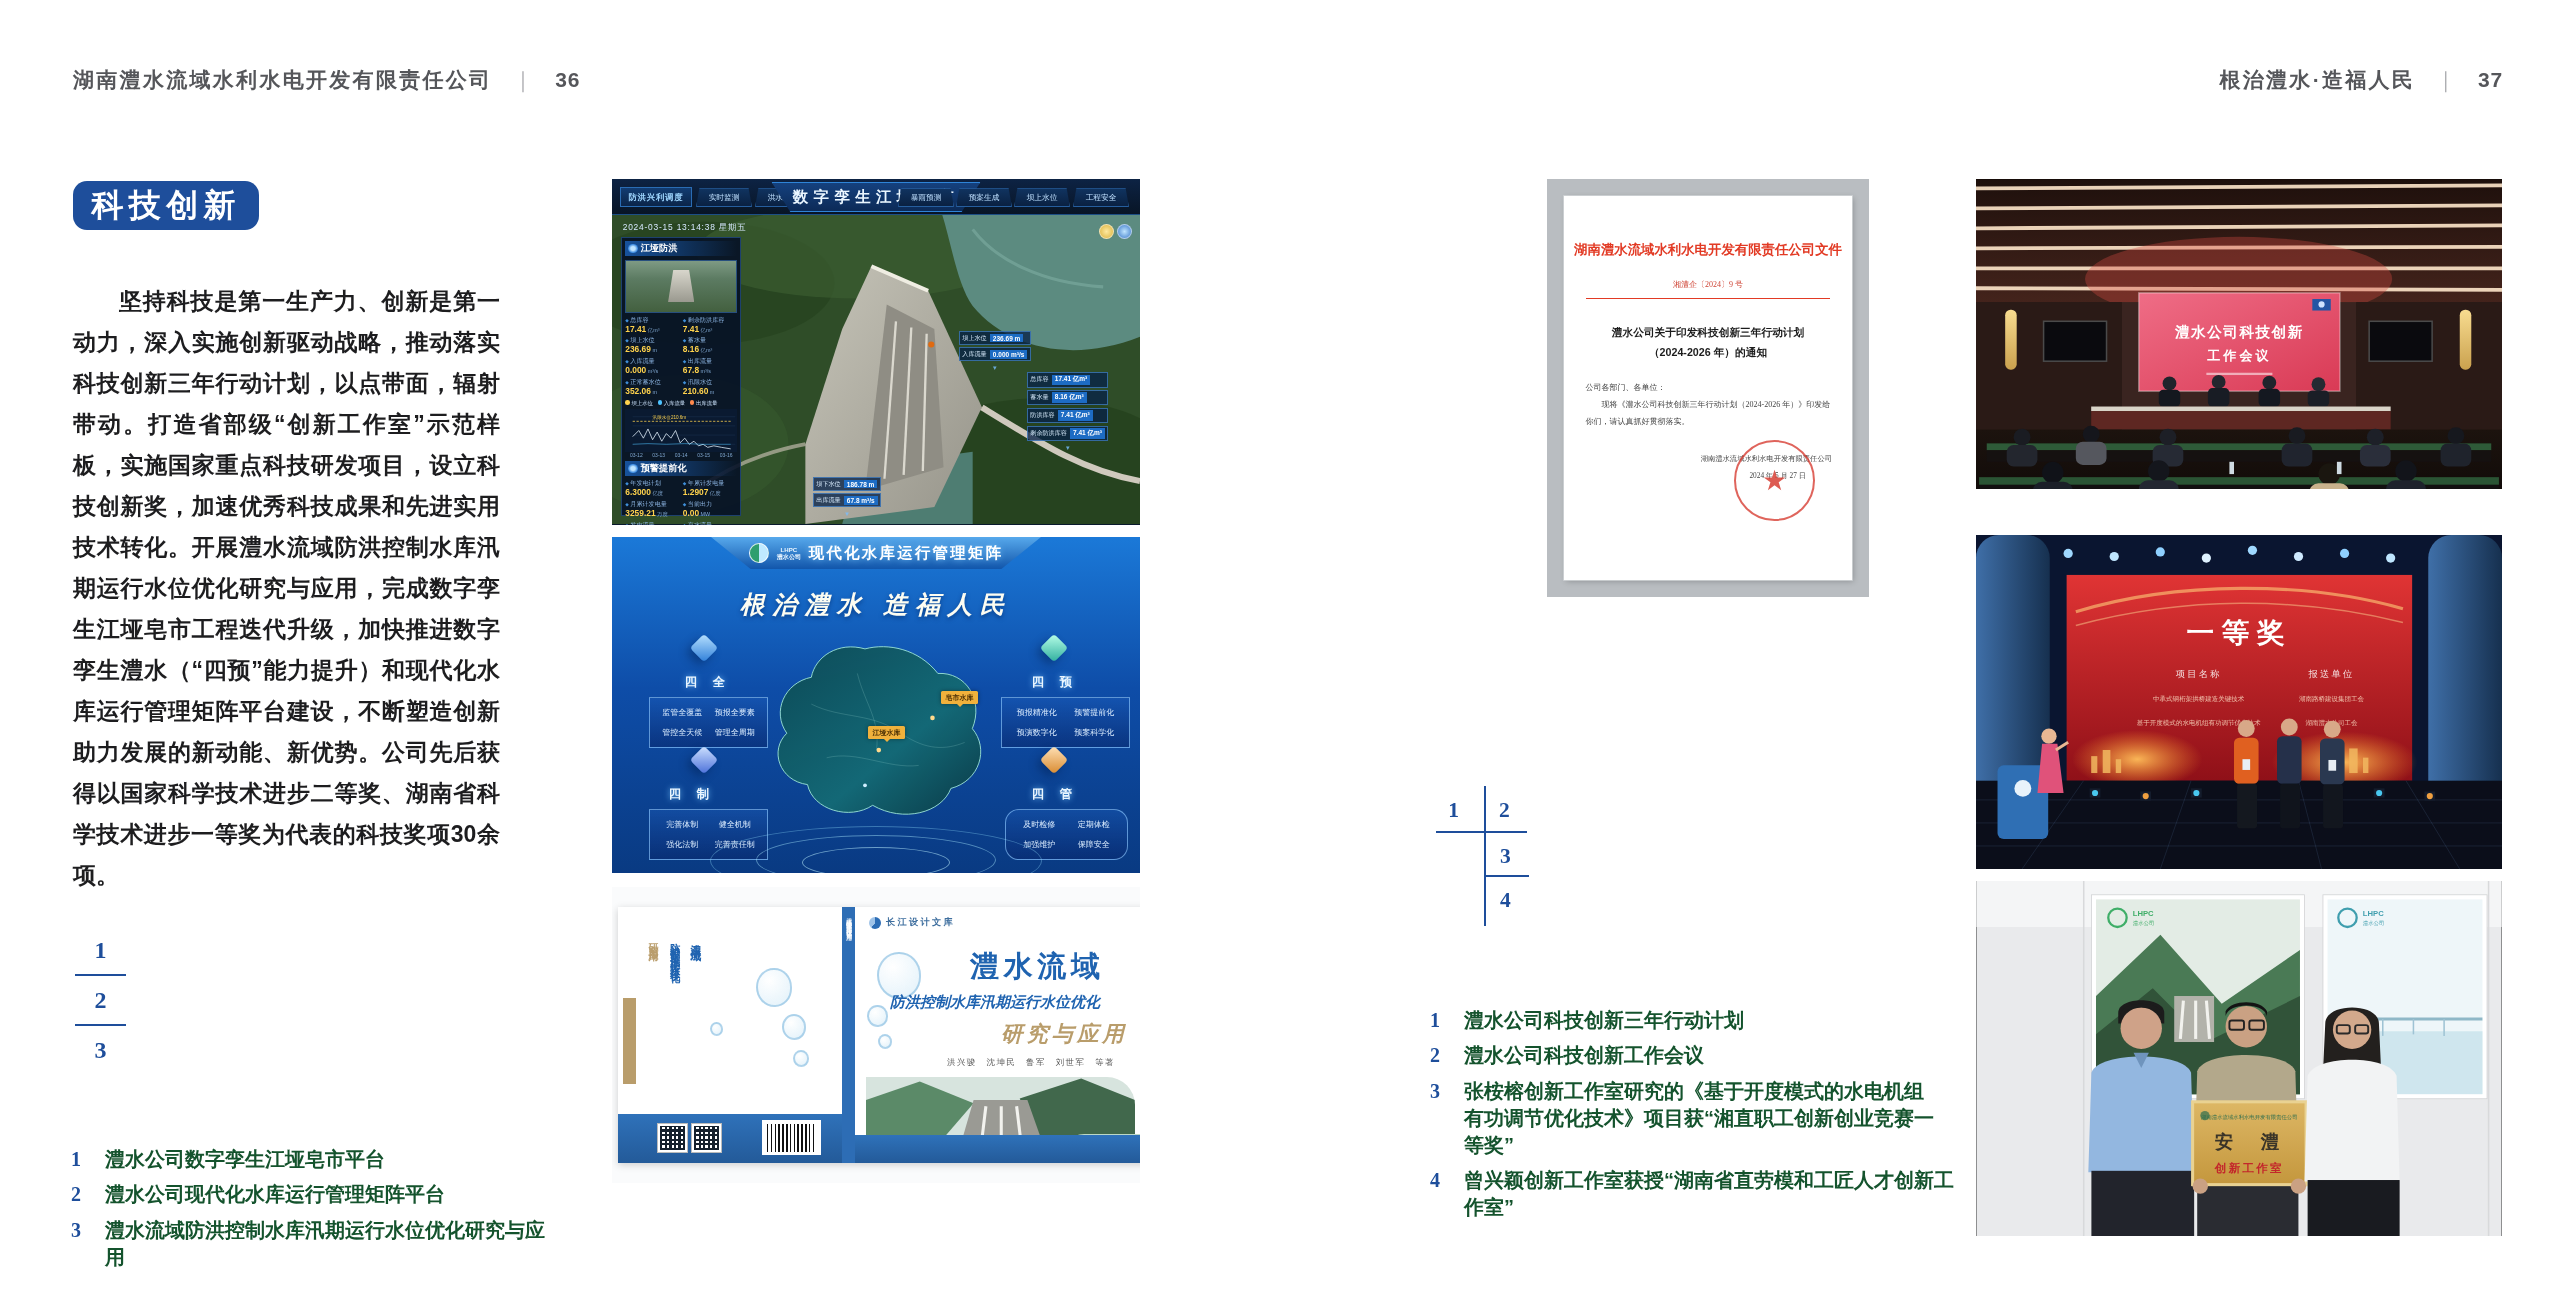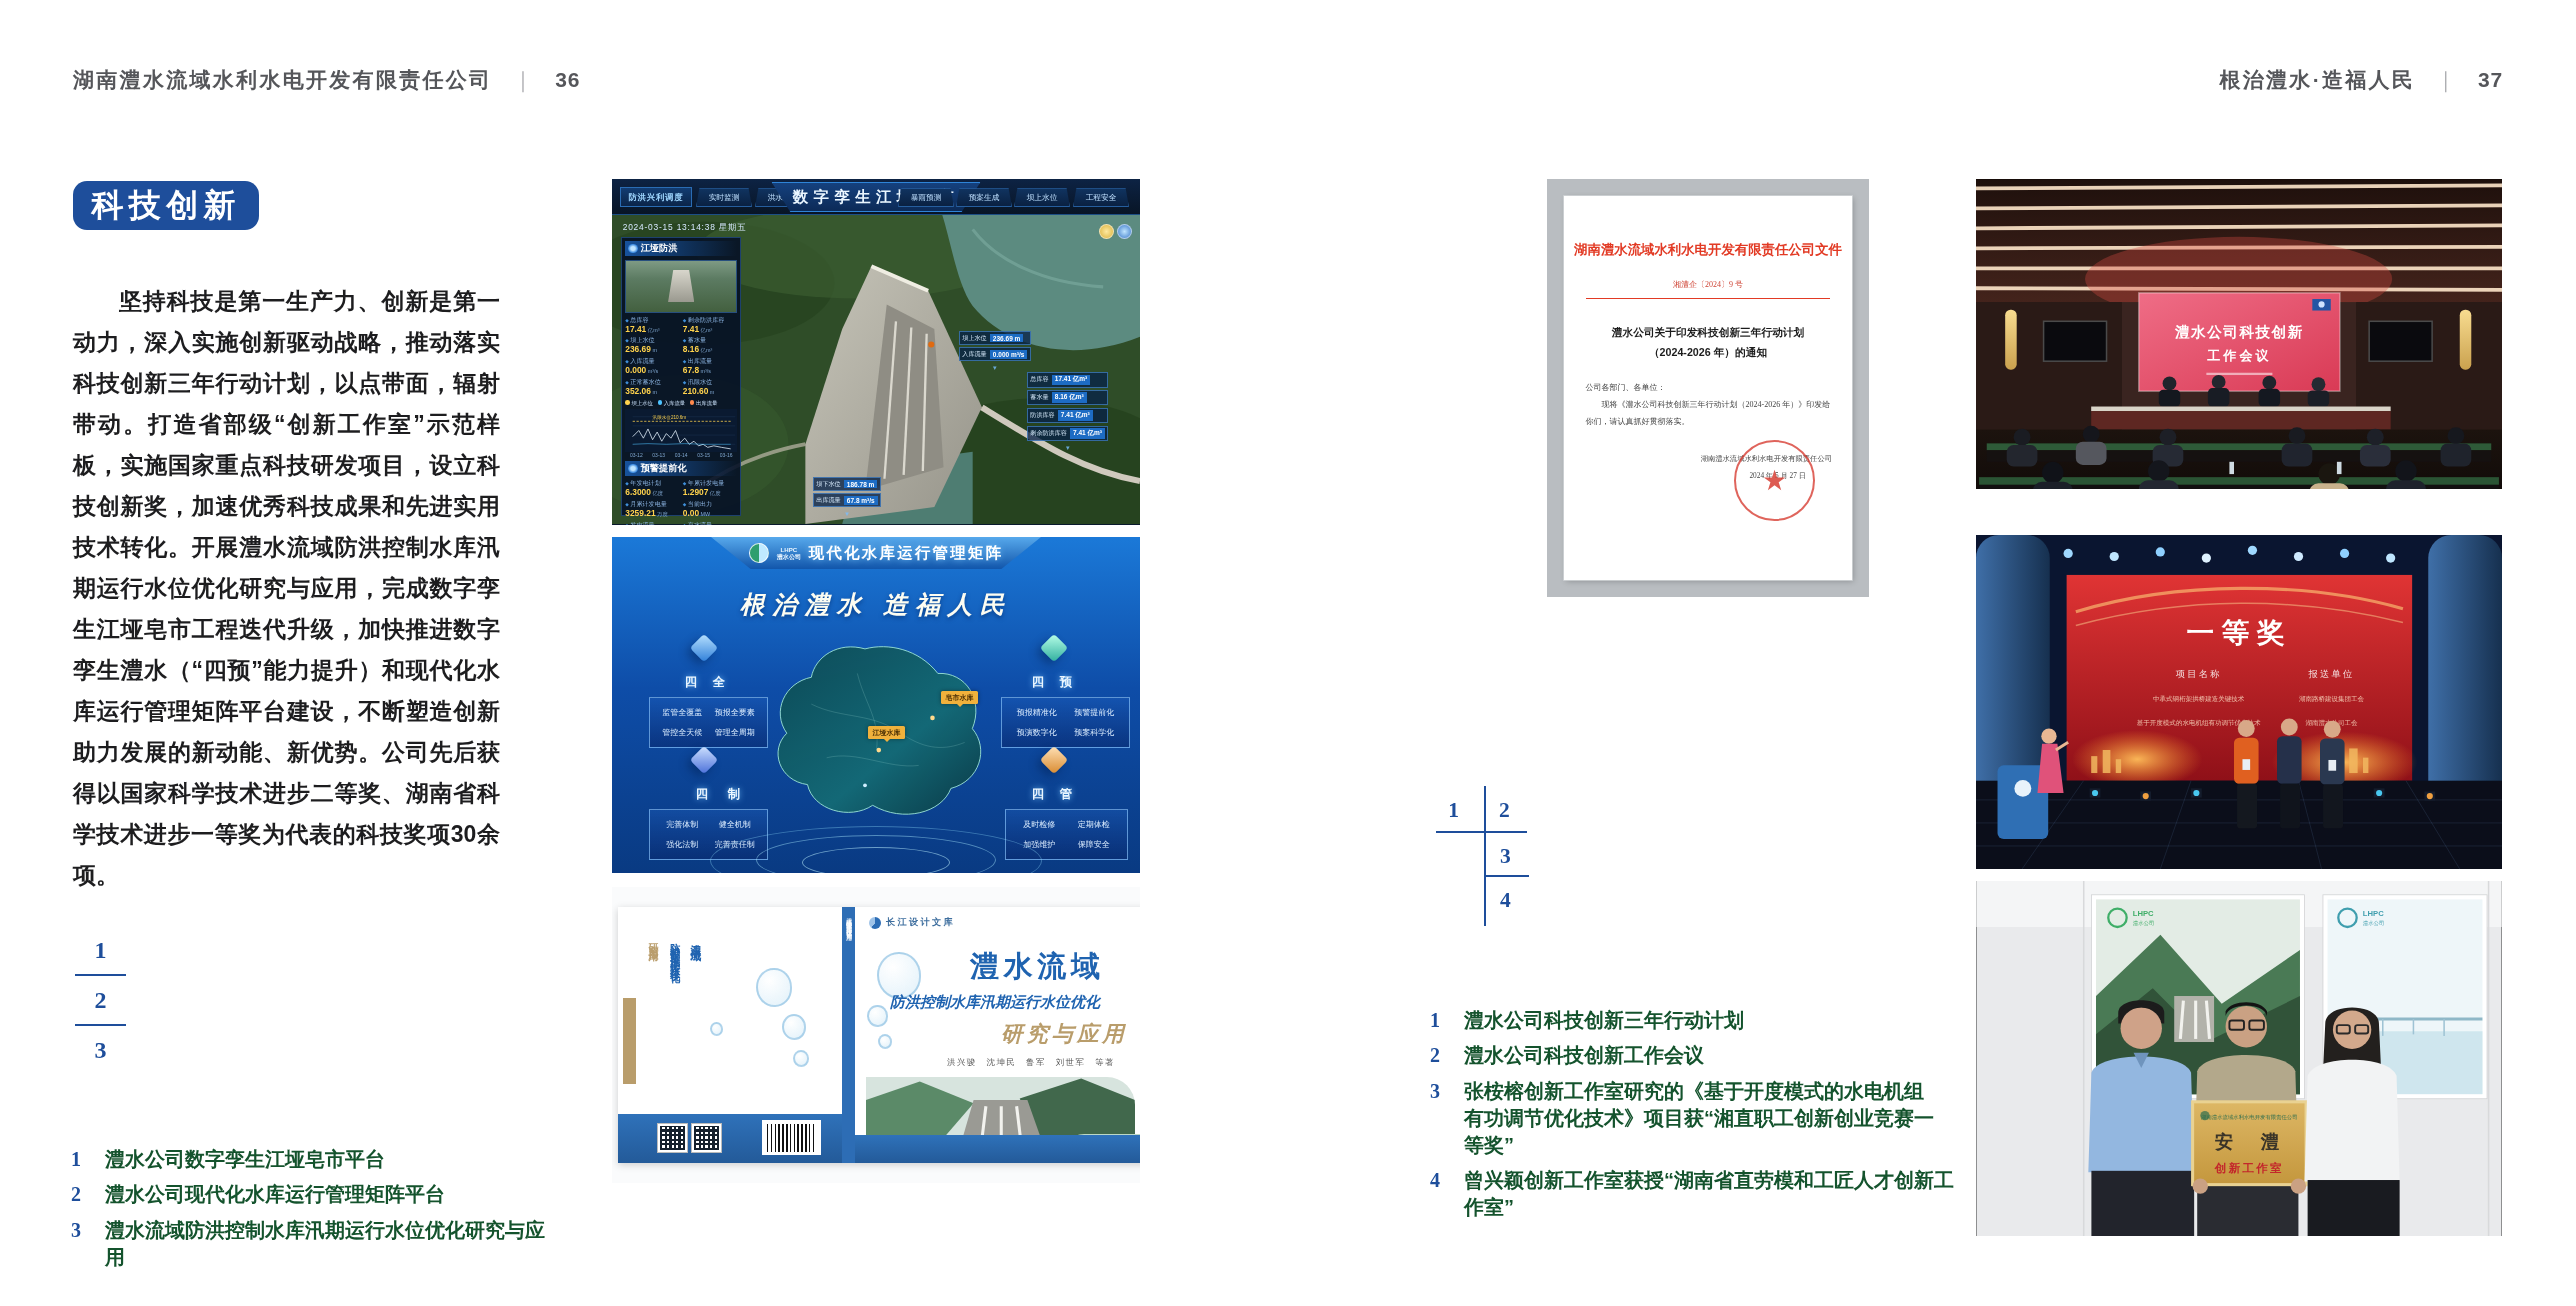--- a/index.html
+++ b/index.html
@@ -392,21 +392,21 @@
     <div class="mx-panel" style="left:37px;top:160px;width:119px;height:51px;">
       <div class="mx-item">监管全覆盖</div>
         <div class="mx-item">预报全要素</div>
       <div class="mx-item">管控全天候</div>
         <div class="mx-item">管理全周期</div>
     </div>
 
     <div class="abs" style="left:82px;top:213px;">
         <div class="mx-icon" style="background:linear-gradient(135deg,#cfe2ff,#4a6fd9);"></div>
       </div>
-    <div class="abs mx-gtitle" style="left:59px;top:241px;width:100px;font-family:Liberation Mono, monospace;">四 制</div>
+    <div class="abs mx-gtitle" style="left:30px;top:241px;width:100px;">四 制</div>
     <div class="mx-panel" style="left:37px;top:272px;width:119px;height:51px;">
       <div class="mx-item">完善体制</div>
         <div class="mx-item">健全机制</div>
       <div class="mx-item">强化法制</div>
         <div class="mx-item">完善责任制</div>
     </div>
 
     <div class="abs" style="left:432px;top:101px;">
         <div class="mx-icon" style="background:linear-gradient(135deg,#b8ffe8,#2fae9e);"></div>
       </div>
@@ -415,21 +415,21 @@
       <div class="mx-item">预报精准化</div>
         <div class="mx-item">预警提前化</div>
       <div class="mx-item">预演数字化</div>
         <div class="mx-item">预案科学化</div>
     </div>
 
     <div class="abs" style="left:432px;top:213px;">
         <div class="mx-icon" style="background:linear-gradient(135deg,#ffe2b8,#d98a2f);"></div>
       </div>
     <div class="abs mx-gtitle" style="left:393px;top:241px;width:100px;">四 管</div>
-    <div class="mx-panel" style="left:393px;top:272px;width:123px;height:51px;">
+    <div class="mx-panel" style="left:393px;top:272px;width:123px;height:51px;border-radius:14px;">
       <div class="mx-item">及时检修</div>
         <div class="mx-item">定期体检</div>
       <div class="mx-item">加强维护</div>
         <div class="mx-item">保障安全</div>
     </div>
 
     <div class="rip" style="width:330px;height:68px;bottom:-23px;"></div>
     <div class="rip" style="width:238px;height:48px;bottom:-12.3px;border-color:rgba(170,235,255,.45);"></div>
     <div class="rip" style="width:146px;height:29px;bottom:-4.6px;border-color:rgba(190,240,255,.55);"></div>
   </div>

